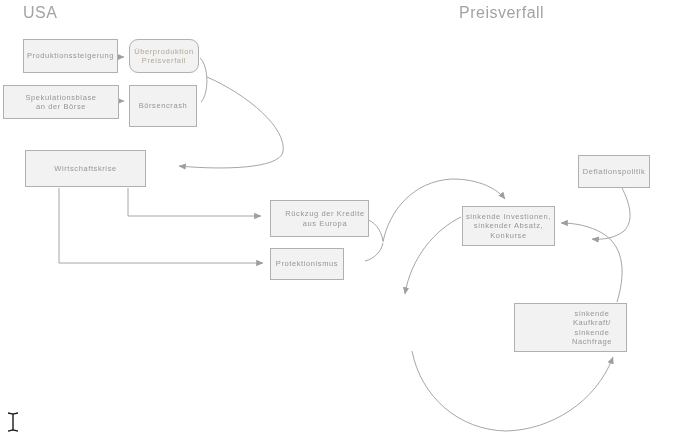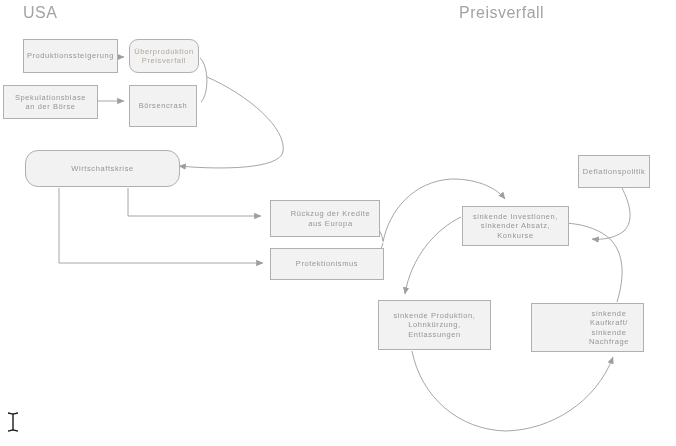--- a/index.html
+++ b/index.html
@@ -31,29 +31,29 @@
   .box span{
     font-size:7.5px;
     line-height:9.5px;
     letter-spacing:0.6px;
     color:#969696;
     white-space:pre-line;
   }
   .box.warm span{color:#b4a79b;}
   .b-prod {left:3px;  top:39px;  width:95px;  height:34px;margin-left:20px;}
   .b-ueber{left:129px; top:39px;  width:70px;  height:34px;border-radius:9px;}
-  .b-spek {left:3px;  top:85px;  width:95px;  height:34px;}
+  .b-spek {left:3px;  top:85px;  width:116px;  height:34px;}
   .b-crash{left:129px; top:85px;  width:68px;  height:42px;}
-  .b-wirt {left:25px;  top:150px; width:155px; height:37px;border-radius:13px;}
-  .b-rueck{left:270px; top:200px; width:110px;  height:37px;padding-left:11px;}
-  .b-prot {left:270px; top:248px; width:114px;  height:32px;}
+  .b-wirt {left:25px;  top:150px; width:121px; height:37px;}
+  .b-rueck{left:270px; top:200px; width:99px;  height:37px;padding-left:11px;}
+  .b-prot {left:270px; top:248px; width:74px;  height:32px;}
   .b-defl {left:578px; top:155px; width:72px;  height:33px;}
-  .b-inv  {left:462px; top:206px; width:107px;  height:40px;}
+  .b-inv  {left:462px; top:206px; width:93px;  height:40px;}
   .b-sprod{left:378px; top:300px; width:113px; height:50px;}
-  .b-kauf {left:531px; top:303px; width:113px; height:49px;padding-left:43px;}
+  .b-kauf {left:514px; top:303px; width:113px; height:49px;padding-left:43px;}
   #connectors{
     position:absolute;left:0;top:0;width:676px;height:446px;
     pointer-events:none;
   }
   #text-cursor{
     position:absolute;left:6px;top:410px;
   }
 </style>
 </head>
 <body>
@@ -111,25 +111,20 @@
     <span>Protektionismus</span>
   </div>
   <div class="box b-defl">
     <span>Deflationspolitik</span>
   </div>
   <div class="box b-inv">
     <span>sinkende Investionen,
 sinkender Absatz,
 Konkurse</span>
   </div>
-  <div class="box b-sprod">
-    <span>sinkende Produktion,
-Lohnkürzung,
-Entlassungen</span>
-  </div>
   <div class="box b-kauf">
     <span>sinkende Kaufkraft/
 sinkende Nachfrage</span>
   </div>
 
   <svg id="text-cursor" width="14" height="24" viewBox="0 0 14 24" xmlns="http://www.w3.org/2000/svg">
     <g stroke="#1a1a1a" stroke-width="1.4" fill="none">
       <path d="M2 3 C4 3, 5.5 4, 7 4 C8.5 4, 10 3, 12 3"></path>
       <path d="M7 4 L7 20"></path>
       <path d="M2 21 C4 21, 5.5 20, 7 20 C8.5 20, 10 21, 12 21"></path>

